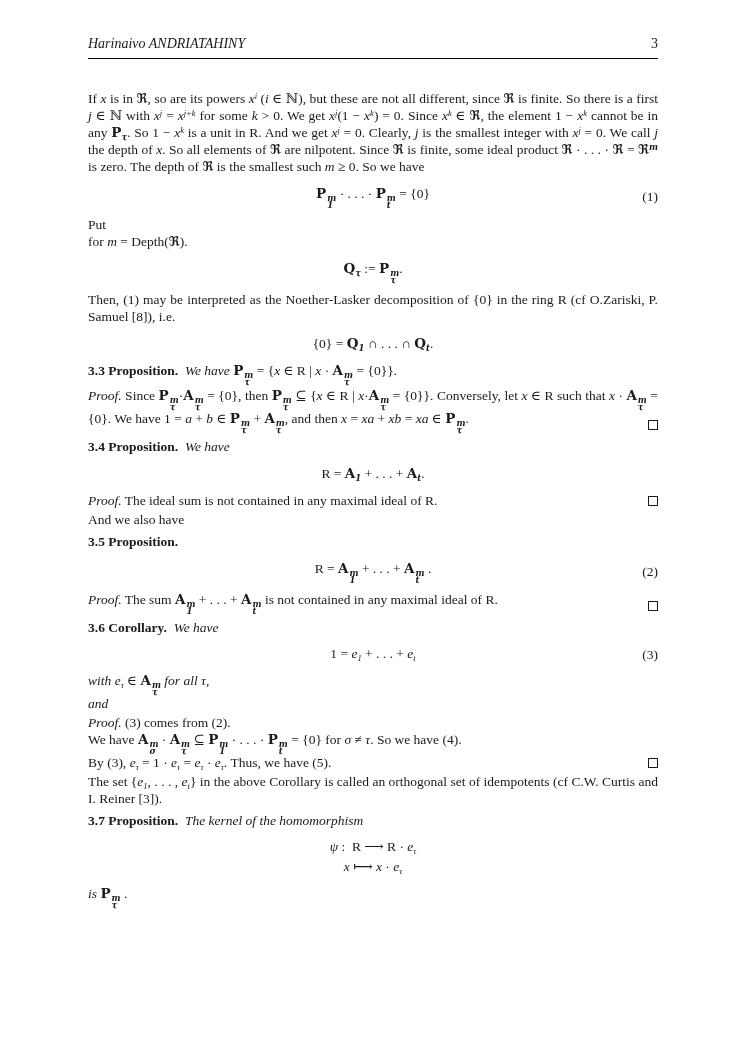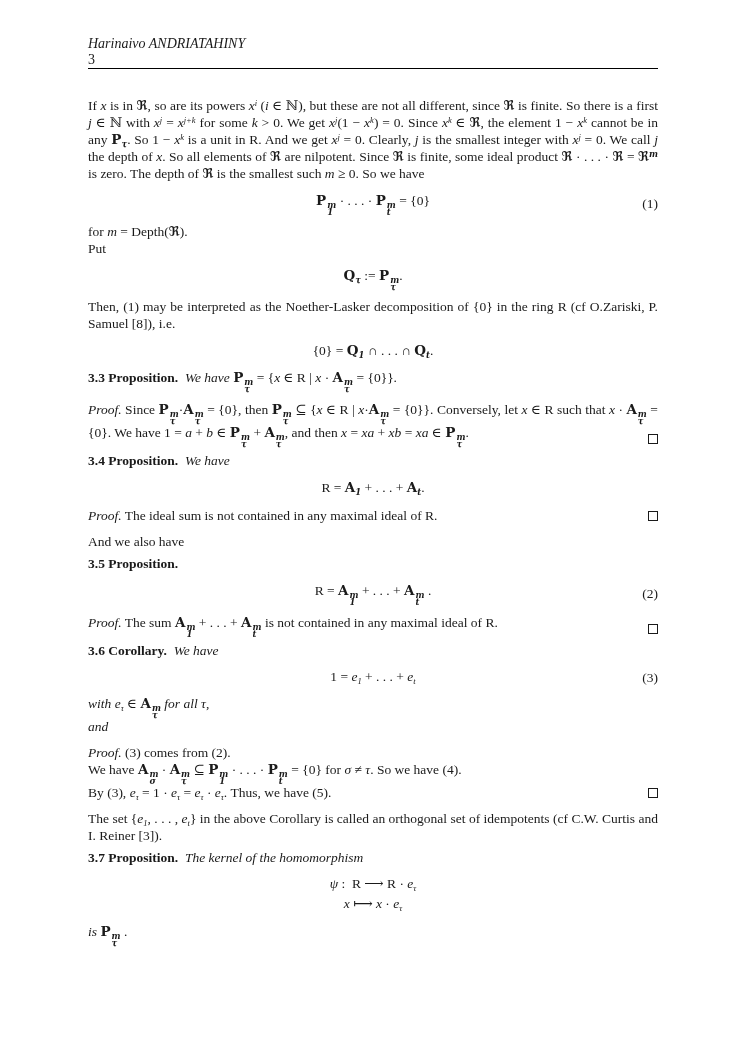--- a/index.html
+++ b/index.html
@@ -4,30 +4,30 @@
 <style>
   html,body{margin:0;padding:0;}
   body{
     width:745px;height:1053px;background:#ffffff;color:#1a1a1a;
     font-family:"Liberation Serif","DejaVu Serif","DejaVu Sans",serif;
   }
   .page{position:relative;width:745px;height:1053px;background:#ffffff;overflow:hidden;}
   .header{
     position:absolute;left:88px;width:570px;top:36px;
     display:flex;justify-content:space-between;align-items:baseline;
-    border-bottom:1.5px solid #000;font-size:14px;flex-direction:column;
+    border-bottom:1.5px solid #000;padding-bottom:6px;font-size:14px;
   }
   .author{font-style:italic;}
   .pagenum{font-style:normal;}
   .content{
     position:absolute;left:88px;width:570px;top:88px;
     font-size:13.5px;line-height:17px;text-align:justify;
   }
   .blk{position:relative;}
-  .p{margin-top:9px;}
+  .p{margin-top:2px;}
   .p0{margin-top:0;}
   .head{margin-top:5px;}
   .disp{margin:8px 0;text-align:center;}
   .eqline{line-height:20px;}
   .eqnum{position:absolute;right:0;top:50%;transform:translateY(-50%);}
   .it{font-style:italic;}
   .bf{font-weight:bold;}
   .frak{font-weight:bold;font-family:"DejaVu Serif","DejaVu Sans",serif;}
   sup{font-size:8.5px;font-style:italic;line-height:0;vertical-align:4.5px;}
   sub{font-size:8.5px;font-style:italic;line-height:0;vertical-align:-2.5px;}
@@ -53,22 +53,22 @@
       <div class="blk disp">
         <div class="eqline"><span class="frak">P<span class="ss">
               <span>m</span>
               <span>1</span>
             </span></span> · . . . · <span class="frak">P<span class="ss">
               <span>m</span>
               <span>t</span>
             </span></span> = {0}</div>
         <span class="eqnum">(1)</span>
       </div>
+      <div class="blk p0">Put</div>
       <div class="blk p0">for <span class="it">m</span> = Depth(<span class="frak">ℜ</span>).</div>
-      <div class="blk p0">Put</div>
       <div class="blk disp">
         <div class="eqline"><span class="frak">Q<sub>τ</sub></span> := <span class="frak">P<span class="ss">
               <span>m</span>
               <span>τ</span>
             </span></span>.</div>
       </div>
       <div class="blk p0">Then, (1) may be interpreted as the Noether-Lasker decomposition of {0} in the ring R (cf O.Zariski, P. Samuel [8]), i.e.</div>
       <div class="blk disp">
         <div class="eqline">{0} = <span class="frak">Q<sub>1</sub></span> ∩ . . . ∩ <span class="frak">Q<sub>t</sub></span>.</div>
       </div>

